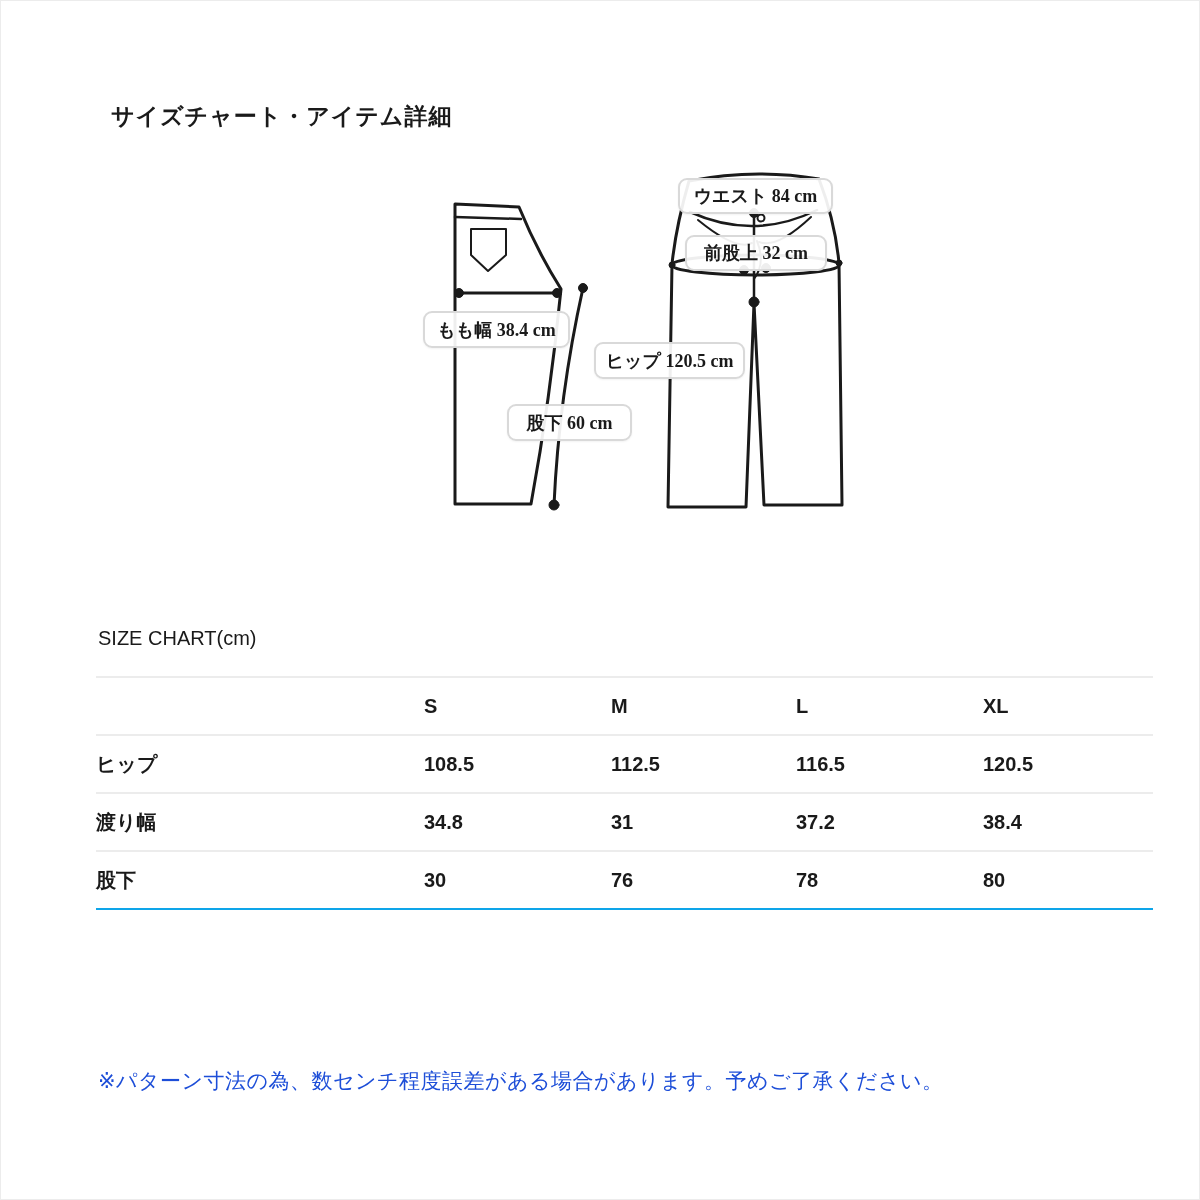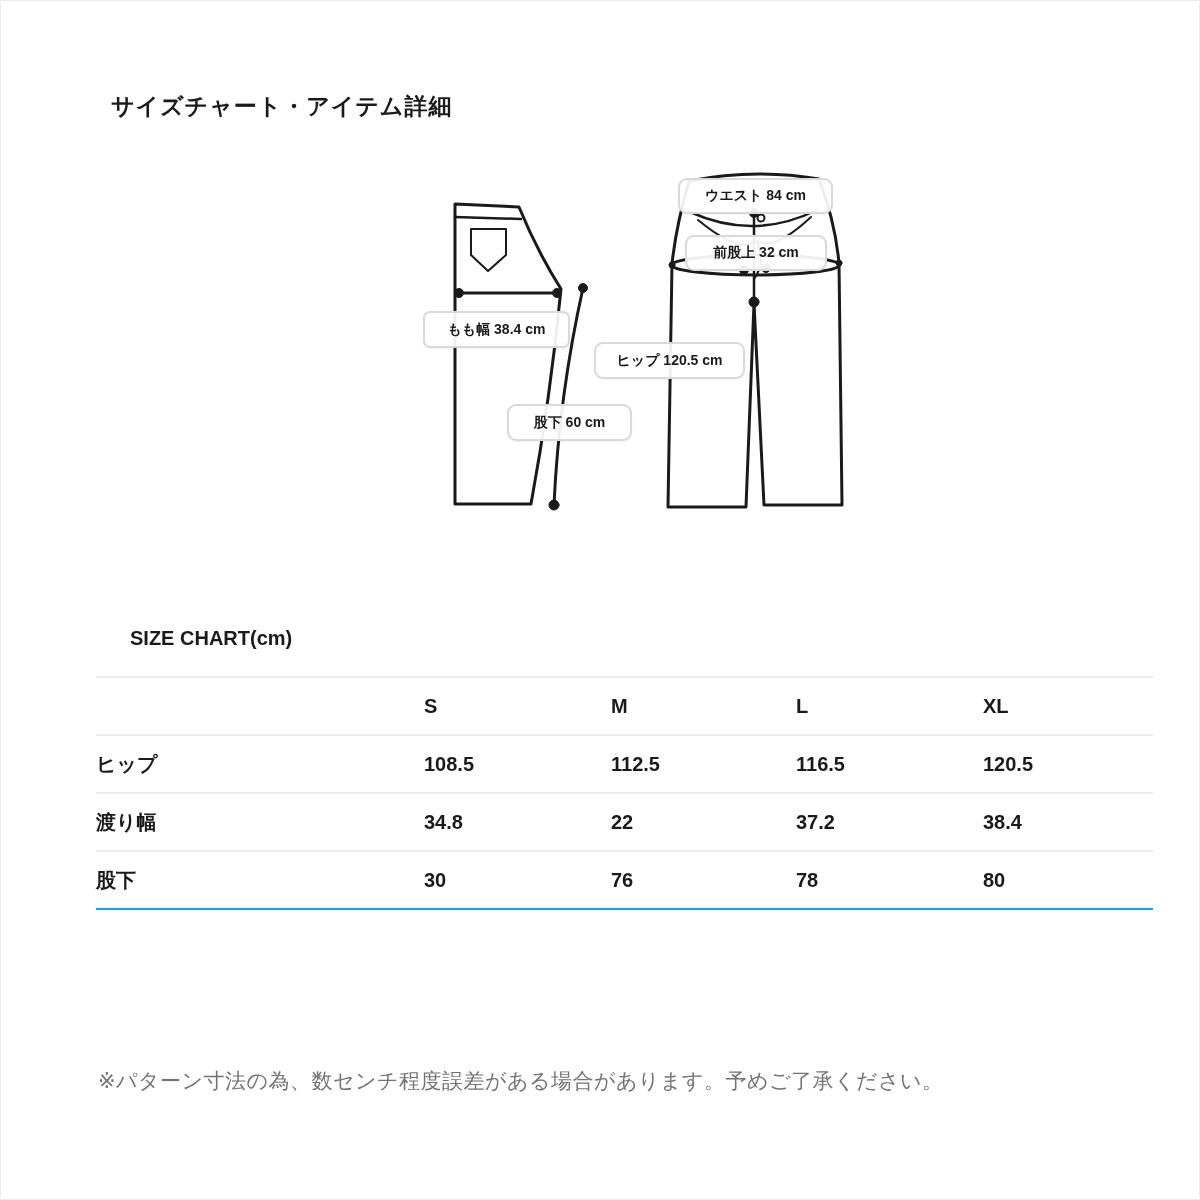--- a/index.html
+++ b/index.html
@@ -9,62 +9,62 @@
     height: 1198px;
     background: #ffffff;
     border: 1px solid #ececec;
     font-family: "Liberation Sans", "DejaVu Sans", sans-serif;
     color: #1a1a1a;
     overflow: hidden;
   }
   .page-title {
     position: absolute;
     left: 110px;
-    top: 90px;
+    top: 100px;
     font-size: 23px;
     font-weight: bold;
     letter-spacing: 1px;
     color: #1a1a1a;
     white-space: nowrap;
   }
   .diagram-svg {
     position: absolute;
     left: 0; top: 0;
     width: 1200px; height: 560px;
   }
   .measure-pill {
     position: absolute;
     display: flex;
     align-items: center;
     justify-content: center;
     background: rgba(255,255,255,0.93);
     border: 2px solid #d9d9d9;
     border-radius: 9px;
     box-shadow: 0 1px 2px rgba(0,0,0,0.05);
-    font-size: 14px;
+    font-size: 18px;
     font-weight: bold;
     color: #1a1a1a;
     white-space: nowrap;
     z-index: 5;
+    font-family: Liberation Serif, serif;
   }
   .pill-waist      { left: 677px; top: 177px; width: 151px; height: 32px; }
   .pill-front-rise { left: 684px; top: 234px; width: 138px; height: 32px; }
   .pill-hip        { left: 593px; top: 301px; width: 147px; height: 33px; margin-top: 40px; }
-  .pill-thigh      { left: 422px; top: 310px; width: 143px; height: 33px; border-radius: 7px; }
+  .pill-thigh      { left: 422px; top: 310px; width: 143px; height: 33px; }
   .pill-inseam     { left: 506px; top: 403px; width: 121px; height: 33px; }
 
   .size-chart-heading {
     position: absolute;
     left: 97px;
     top: 626px;
     font-size: 20px;
-    font-weight: bold;
+    font-weight: normal;
     color: #1a1a1a;
     white-space: nowrap;
-    margin-left: 32px;
   }
   table.size-chart {
     position: absolute;
     left: 95px;
     top: 675px;
     width: 1057px;
     border-collapse: collapse;
     table-layout: fixed;
   }
   table.size-chart col.c0 { width: 328px; }
@@ -83,21 +83,21 @@
     font-weight: bold;
     color: #1a1a1a;
   }
   .footnote {
     position: absolute;
     left: 97px;
     top: 1066px;
     font-size: 21px;
     font-weight: normal;
     letter-spacing: 0.5px;
-    color: #737373;
+    color: #1d4ed8;
     white-space: nowrap;
     text-align: right;
   }
 </style>
 </head>
 <body>
 
 <div class="page">
 
   <div class="page-title">サイズチャート・アイテム詳細</div>
@@ -161,21 +161,21 @@
       <tr>
         <td>ヒップ</td>
         <td>108.5</td>
         <td>112.5</td>
         <td>116.5</td>
         <td>120.5</td>
       </tr>
       <tr>
         <td>渡り幅</td>
         <td>34.8</td>
-        <td>22</td>
+        <td>31</td>
         <td>37.2</td>
         <td>38.4</td>
       </tr>
       <tr class="last">
         <td>股下</td>
         <td>30</td>
         <td>76</td>
         <td>78</td>
         <td>80</td>
       </tr>

